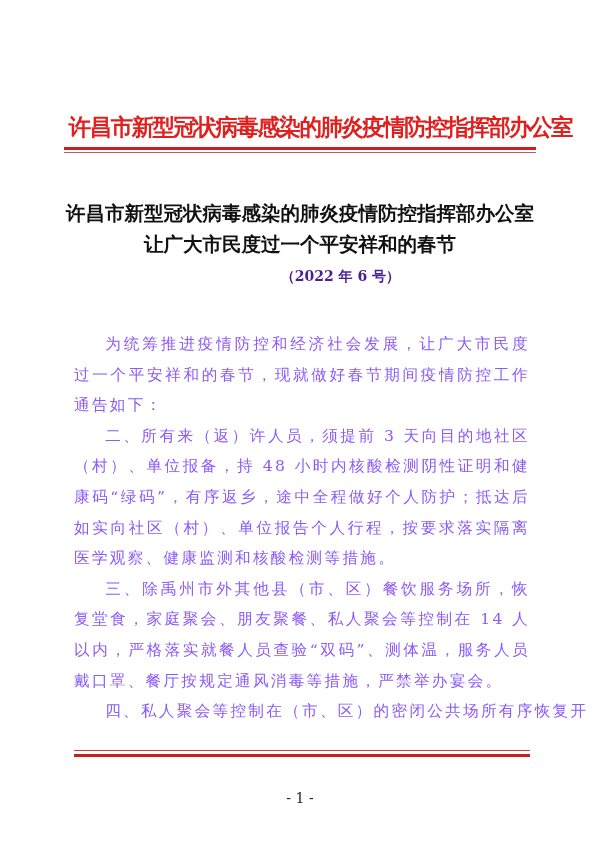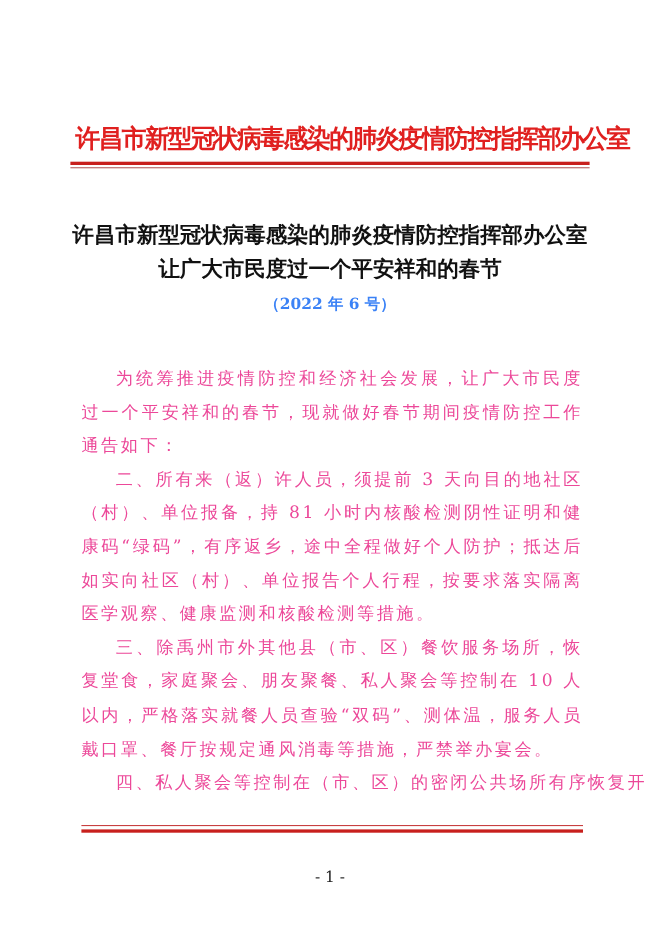--- a/index.html
+++ b/index.html
@@ -5,45 +5,45 @@
   html, body { margin: 0; padding: 0; background: #ffffff; }
   body { width: 600px; height: 849px; position: relative; overflow: hidden;
          font-family: "DejaVu Serif", "Liberation Serif", serif; color: #1a1a1a; }
   .masthead { position: absolute; left: 64px; top: 112px; width: 472px; text-align: center;
               color: #e0201f; font-family: "DejaVu Sans", sans-serif; font-weight: bold;
               font-size: 23px; letter-spacing: -1.6px; line-height: 30px; white-space: nowrap; transform: scaleX(0.98); }
   .rule-thick { position: absolute; left: 64px; width: 472px; height: 3px; background: #c8201d; }
   .rule-thin { position: absolute; left: 64px; width: 472px; height: 1px; background: #b56060; }
   .title { position: absolute; left: 60px; width: 480px; text-align: center; font-weight: bold;
            font-size: 19.5px; line-height: 30px; white-space: nowrap; color: #111; }
-  .docno { position: absolute; left: 200px; width: 200px; top: 268px; text-align: center;
-           font-weight: bold; font-size: 14px; color: #3b82f6; }
+  .docno { position: absolute; left: 200px; width: 200px; top: 268px; text-align: right;
+           font-weight: bold; font-size: 14px; color: #4c1d95; }
   .body { position: absolute; left: 74px; top: 329px; width: 456px;
-          font-size: 15.6px; line-height: 30.6px; letter-spacing: 2.3px; color: #ec4899; }
+          font-size: 15.6px; line-height: 30.6px; letter-spacing: 2.3px; color: #8b5cf6; }
   .body p { margin: 0; text-indent: 2em; text-align: justify; }
   .body p.last { white-space: nowrap; }
   .page-no { position: absolute; left: 250px; width: 100px; top: 790px; text-align: center;
              font-size: 14px; color: #222; }
 </style>
 </head>
 <body>
 
 <div>
   <div class="masthead">许昌市新型冠状病毒感染的肺炎疫情防控指挥部办公室</div>
   <div class="rule-thick" style="top:147px;"></div>
   <div class="rule-thin" style="top:152px;"></div>
 
   <div class="title" style="top:199px;">许昌市新型冠状病毒感染的肺炎疫情防控指挥部办公室</div>
   <div class="title" style="top:230px;">让广大市民度过一个平安祥和的春节</div>
   <div class="docno">（2022 年 6 号）</div>
 
   <div class="body">
     <p>为统筹推进疫情防控和经济社会发展，让广大市民度过一个平安祥和的春节，现就做好春节期间疫情防控工作通告如下：</p>
-    <p>二、所有来（返）许人员，须提前 3 天向目的地社区（村）、单位报备，持 81 小时内核酸检测阴性证明和健康码“绿码”，有序返乡，途中全程做好个人防护；抵达后如实向社区（村）、单位报告个人行程，按要求落实隔离医学观察、健康监测和核酸检测等措施。</p>
-    <p>三、除禹州市外其他县（市、区）餐饮服务场所，恢复堂食，家庭聚会、朋友聚餐、私人聚会等控制在 10 人以内，严格落实就餐人员查验“双码”、测体温，服务人员戴口罩、餐厅按规定通风消毒等措施，严禁举办宴会。</p>
+    <p>二、所有来（返）许人员，须提前 3 天向目的地社区（村）、单位报备，持 48 小时内核酸检测阴性证明和健康码“绿码”，有序返乡，途中全程做好个人防护；抵达后如实向社区（村）、单位报告个人行程，按要求落实隔离医学观察、健康监测和核酸检测等措施。</p>
+    <p>三、除禹州市外其他县（市、区）餐饮服务场所，恢复堂食，家庭聚会、朋友聚餐、私人聚会等控制在 14 人以内，严格落实就餐人员查验“双码”、测体温，服务人员戴口罩、餐厅按规定通风消毒等措施，严禁举办宴会。</p>
     <p class="last">四、私人聚会等控制在（市、区）的密闭公共场所有序恢复开</p>
   </div>
 
   <div class="rule-thin" style="top:750px; left:74px; width:456px; background:#c84040;"></div>
   <div class="rule-thick" style="top:754px; left:74px; width:456px;"></div>
 
   <div class="page-no">- 1 -</div>
 </div>
 
 </body></html>

